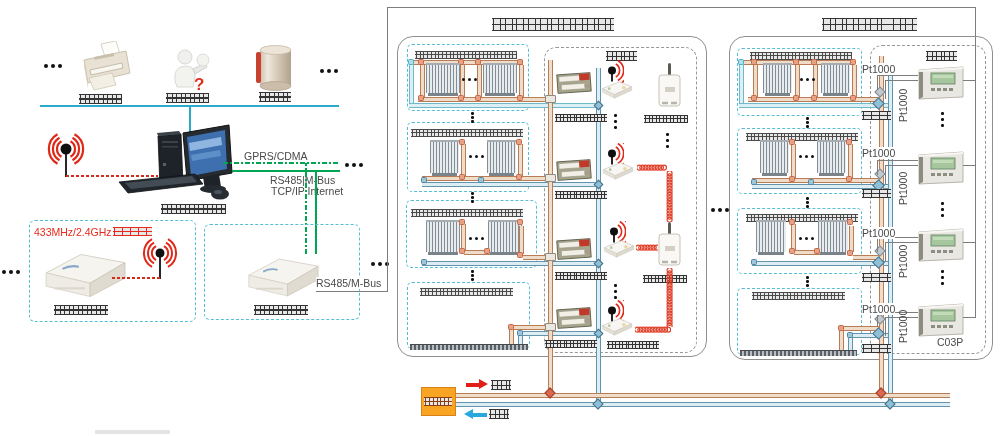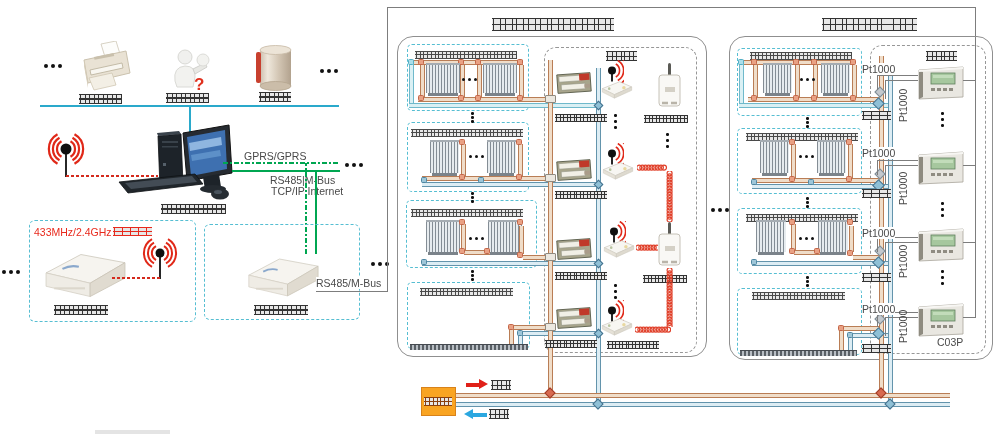--- a/index.html
+++ b/index.html
@@ -78,21 +78,21 @@
       <circle cx="30.0" cy="23" r="5.5" fill="#101010"></circle>
       <rect x="29.1" y="23" width="1.8" height="28" fill="#101010"></rect>
       <path d="M 25.5 15.2 A 9.0 9.0 0 0 0 25.5 30.8" stroke="#e02818" stroke-width="2.2" fill="none"></path>
       <path d="M 34.5 15.2 A 9.0 9.0 0 0 1 34.5 30.8" stroke="#e02818" stroke-width="2.2" fill="none"></path>
       <path d="M 23.5 11.7 A 13.0 13.0 0 0 0 23.5 34.3" stroke="#e02818" stroke-width="2.2" fill="none"></path>
       <path d="M 36.5 11.7 A 13.0 13.0 0 0 1 36.5 34.3" stroke="#e02818" stroke-width="2.2" fill="none"></path>
       <path d="M 21.5 8.2 A 17.0 17.0 0 0 0 21.5 37.8" stroke="#e02818" stroke-width="2.2" fill="none"></path>
       <path d="M 38.5 8.2 A 17.0 17.0 0 0 1 38.5 37.8" stroke="#e02818" stroke-width="2.2" fill="none"></path>
     </svg>
 <div style="left:66px;top:175px;width:92px;height:2px;position:absolute;background:repeating-linear-gradient(90deg,#d42a1c 0 3px,transparent 3px 5px);"></div>
-<div style="position:absolute;left:244px;top:150px;font:10.5px 'Liberation Sans',sans-serif;color:#4a4a4a;white-space:nowrap;">GPRS/GPRS</div>
+<div style="position:absolute;left:244px;top:150px;font:10.5px 'Liberation Sans',sans-serif;color:#4a4a4a;white-space:nowrap;">GPRS/CDMA</div>
 <div style="left:223px;top:162px;width:115px;height:2px;position:absolute;background:repeating-linear-gradient(90deg,#00a651 0 5px,transparent 5px 7px,#00a651 7px 9px,transparent 9px 11px);"></div>
 <div style="left:345px;top:163px;width:18px;height:4px;position:absolute;">
       <i style="position:absolute;left:0px;top:0;width:4px;height:4px;border-radius:50%;background:#111"></i>
       <i style="position:absolute;left:7px;top:0;width:4px;height:4px;border-radius:50%;background:#111"></i>
       <i style="position:absolute;left:14px;top:0;width:4px;height:4px;border-radius:50%;background:#111"></i>
     </div>
 <div style="left:232px;top:170px;width:108px;height:2px;background:#00a651;position:absolute;"></div>
 <div style="position:absolute;left:270px;top:174px;font:10.5px 'Liberation Sans',sans-serif;color:#4a4a4a;white-space:nowrap;">RS485|M-Bus</div>
 <div style="position:absolute;left:271px;top:185px;font:10.5px 'Liberation Sans',sans-serif;color:#4a4a4a;white-space:nowrap;">TCP/IP Internet</div>
 <div style="left:305px;top:163px;width:2px;height:91px;position:absolute;background:repeating-linear-gradient(0deg,#00a651 0 5px,transparent 5px 7px,#00a651 7px 9px,transparent 9px 11px);"></div>

